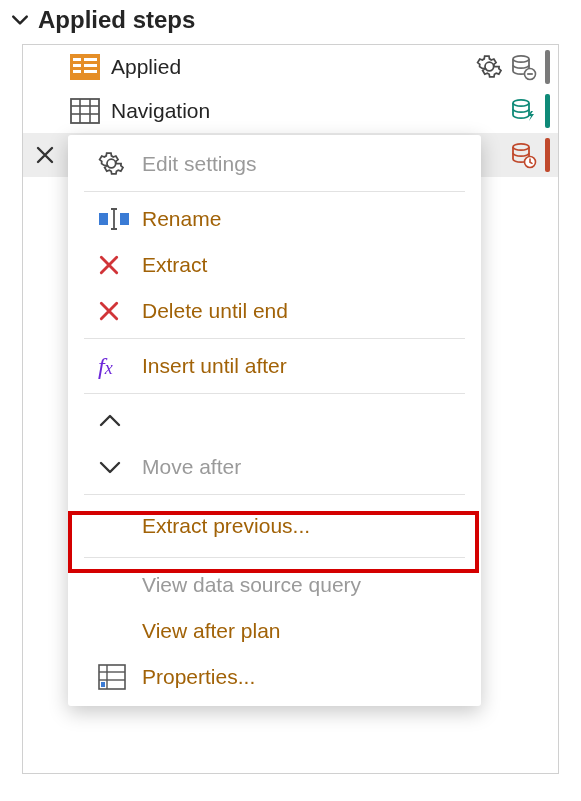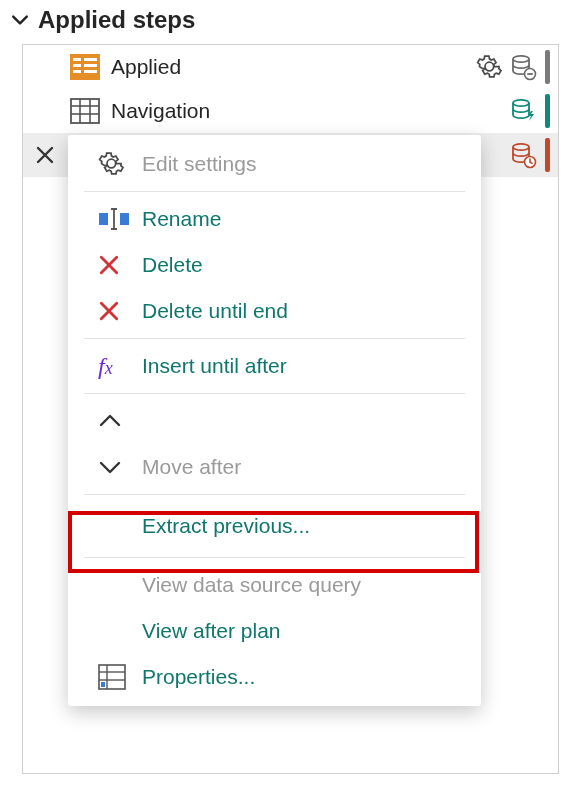--- a/index.html
+++ b/index.html
@@ -96,21 +96,21 @@
       position: relative;
     }
     .menu-item.disabled .mi-label { color: #9a9a9a; }
     .menu-item .mi-icon {
       width: 38px; height: 30px;
       display: flex; align-items: center; justify-content: flex-start;
       margin-right: 6px;
     }
     .menu-item .mi-label {
       font-size: 21px;
-      color: #0f766e;
+      color: #a16207;
     }
     .menu-divider {
       height: 1px;
       background: #e2e2e2;
       margin: 4px 0;
     }
     .highlight-box {
       position: absolute;
       border: 4px solid #d40000;
       pointer-events: none;
@@ -237,21 +237,21 @@
       </span>
       <span class="mi-label">Rename</span>
     </div>
 
     <div class="menu-item">
       <span class="mi-icon">
         <svg width="22" height="22" viewBox="0 0 20 20">
             <path d="M3 3 L17 17 M17 3 L3 17" stroke="#d13438" stroke-width="2.6" stroke-linecap="round"></path>
           </svg>
       </span>
-      <span class="mi-label">Delete</span>
+      <span class="mi-label">Extract</span>
     </div>
 
     <div class="menu-item">
       <span class="mi-icon">
         <svg width="22" height="22" viewBox="0 0 20 20">
             <path d="M3 3 L17 17 M17 3 L3 17" stroke="#d13438" stroke-width="2.6" stroke-linecap="round"></path>
           </svg>
       </span>
       <span class="mi-label">Delete until end</span>
     </div>

